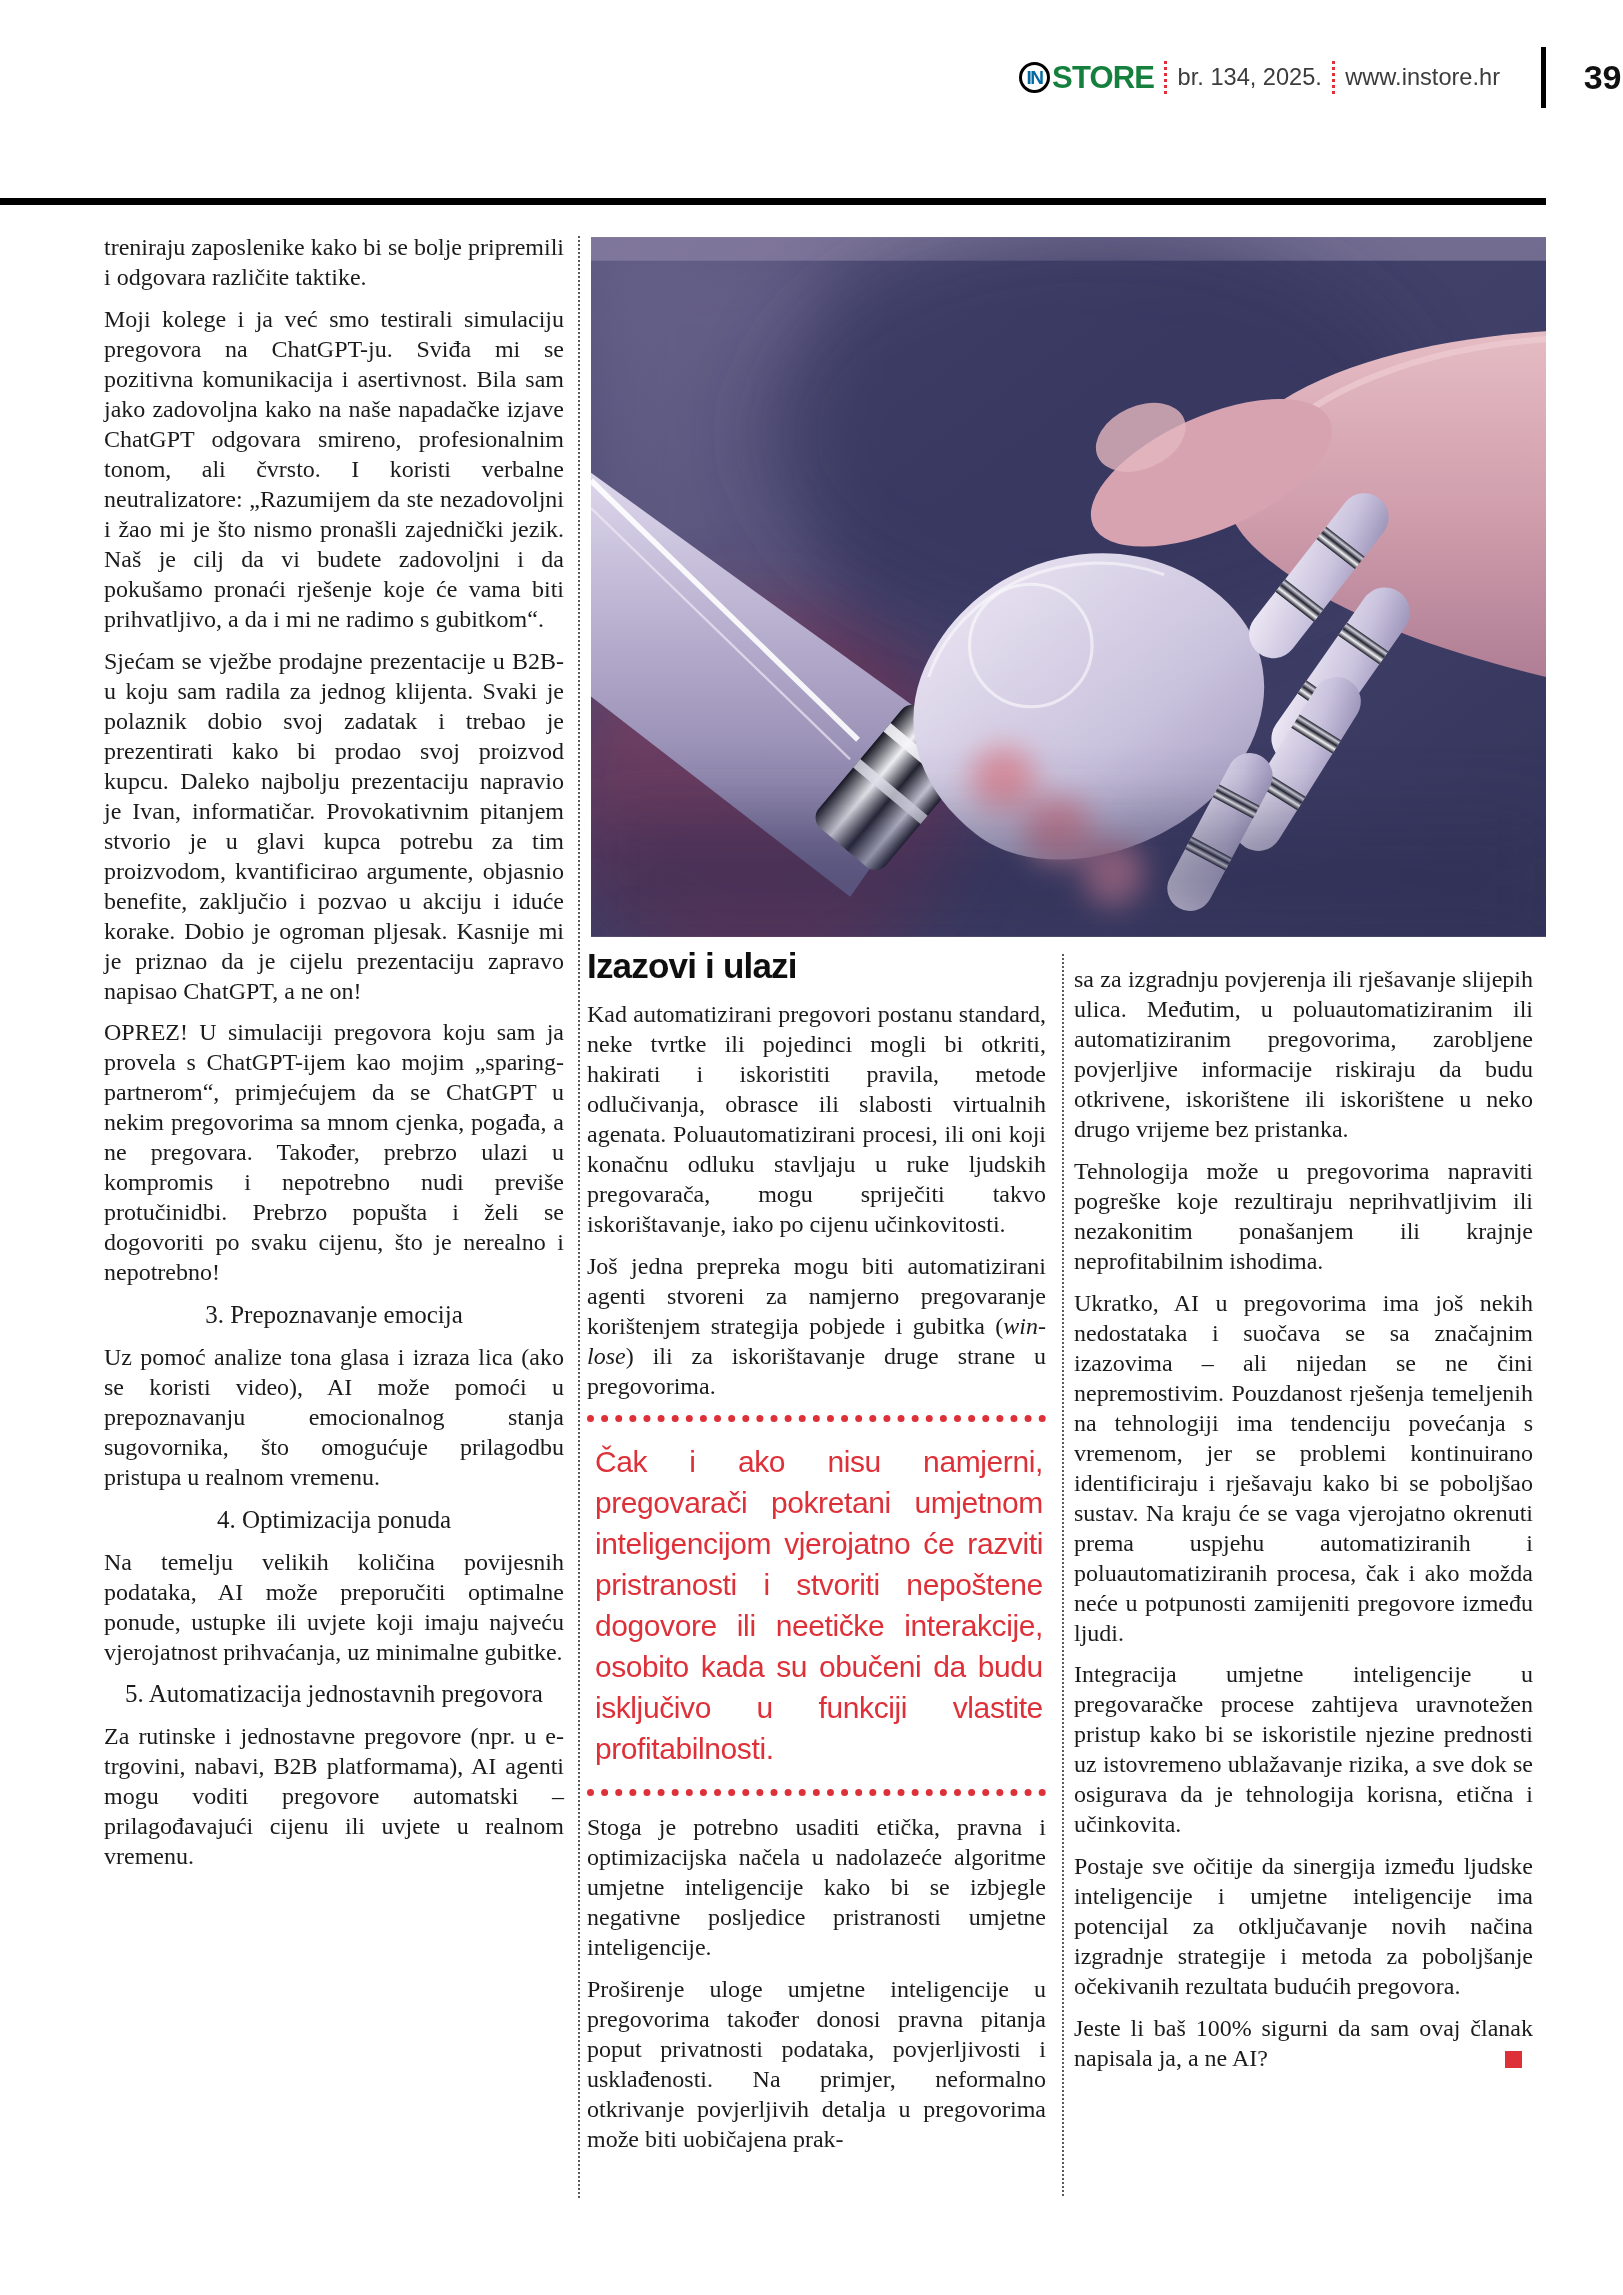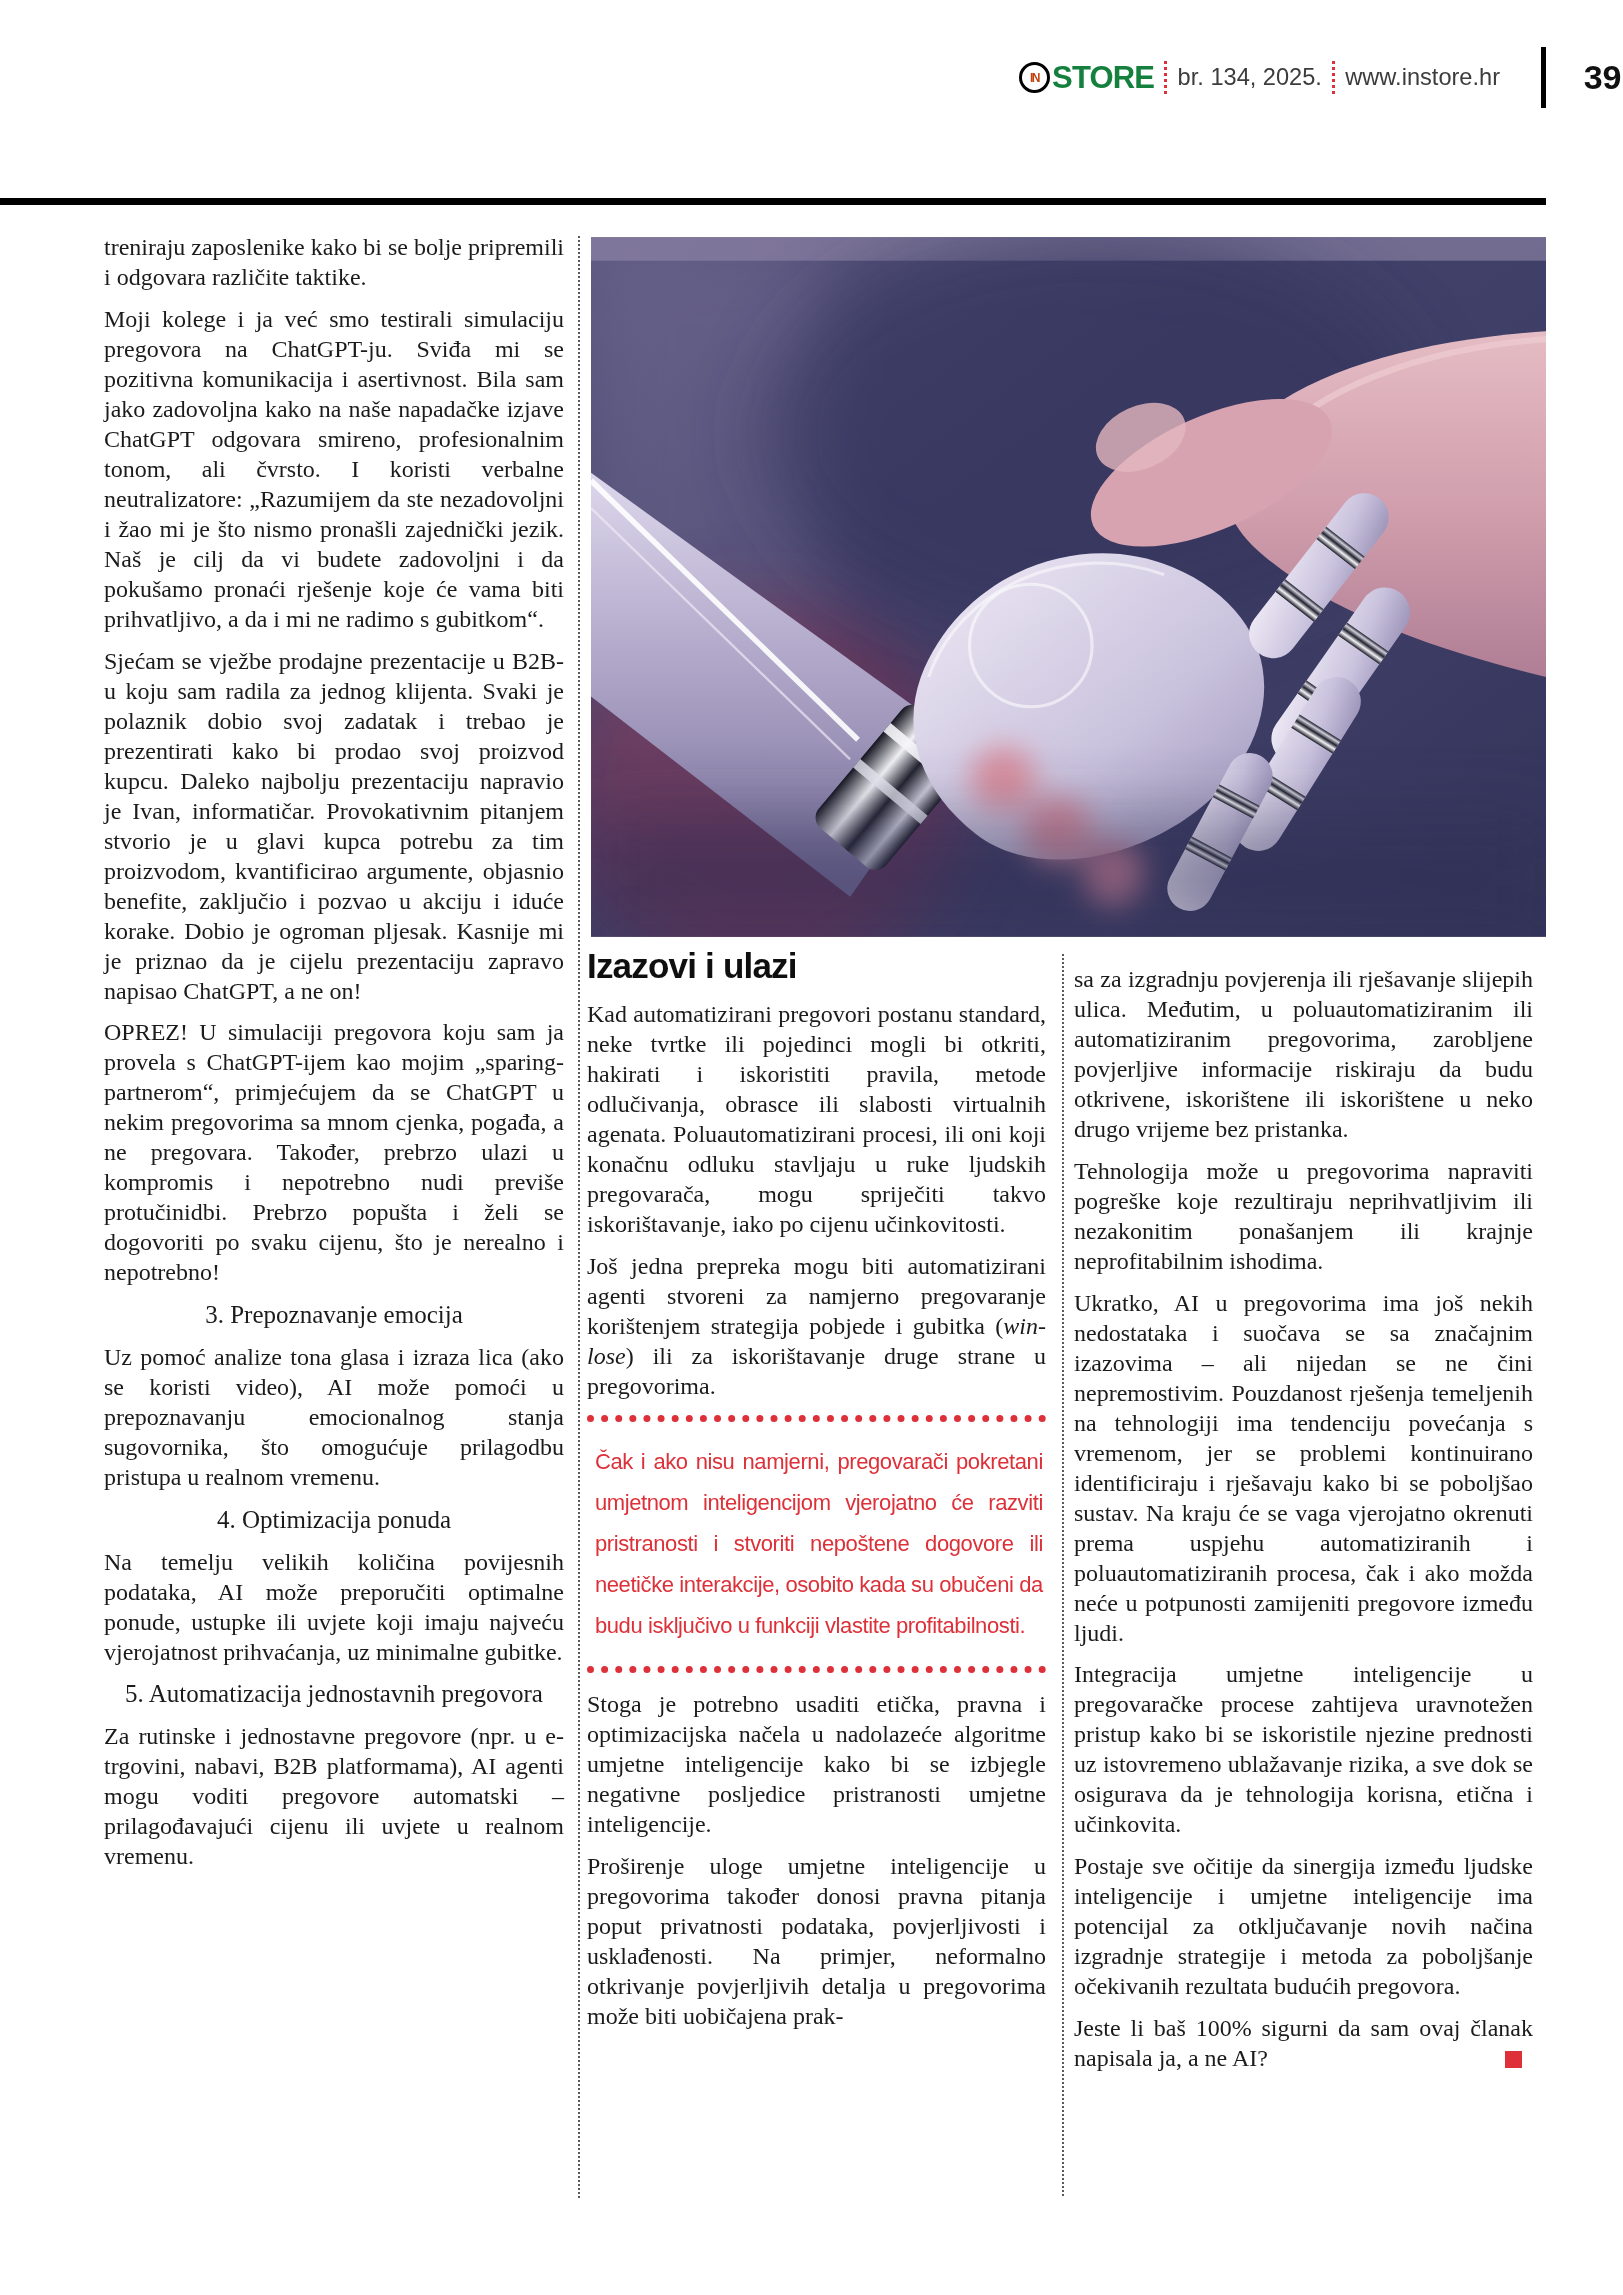--- a/index.html
+++ b/index.html
@@ -2,22 +2,22 @@
 <html style="font-size:12.6px"><head>
 <meta charset="utf-8">
 <style>
   html,body{margin:0;padding:0;background:#e8e8e8;}
   .page{position:relative;width:1623px;height:2295px;background:#ffffff;overflow:hidden;
         font-family:"Liberation Serif",serif;color:#1b1b1b;}
   
   .hdr{position:absolute;top:46px;left:1019px;height:63px;display:flex;align-items:center;
        font-family:"Liberation Sans",sans-serif;}
   .logo-circle{width:31px;height:31px;border:3.9px solid #000;border-radius:50%;
-       display:flex;align-items:center;justify-content:center;font-weight:900;font-size:12px;
-       letter-spacing:-1.6px;color:#c2410c;box-sizing:border-box;}
+       display:flex;align-items:center;justify-content:center;font-weight:900;font-size:19px;
+       letter-spacing:-1.6px;color:#0369a1;box-sizing:border-box;}
   .logo-store{font-size:31px;font-weight:900;letter-spacing:-0.8px;color:#15803d;margin-left:2px;}
   .hdr-dots{height:33px;border-left:3.1px dotted #dd3038;margin:0 10.2px;}
   .hdr-meta{font-size:23.6px;color:#3c3c3c;white-space:nowrap;}
   .hdr-bar{width:4.7px;height:61px;background:#000;margin:0 38px 0 41px;}
   .hdr-num{font-size:34px;font-weight:800;color:#111;}
   
   .top-rule{position:absolute;left:0;top:198px;width:1546px;height:7px;background:#000;}
   .vsep{position:absolute;border-left:2.4px dotted #5a5a5a;}
   .vsep.s1{left:578px;top:236px;height:1962px;}
   .vsep.s2{left:1062px;top:954px;height:1242px;}
@@ -25,21 +25,21 @@
   .col{position:absolute;width:460px;font-size:24px;line-height:30px;text-align:justify;}
   .col p{margin:0 0 11.8px 0;}
   .col-left{left:104px;top:232px;}
   .col-mid{left:587px;top:947px;width:459px;}
   .col-right{left:1074px;top:964px;width:459px;}
   .subhead{font-weight:400;font-size:25px;line-height:31px;margin:6.3px 0 11px 0;text-align:center;}
   .sec-heading{font-family:"Liberation Sans",sans-serif;font-weight:700;font-size:35px;
        line-height:38px;letter-spacing:-0.8px;color:#0f0f0f;margin:0 0 14px 0;text-align:left;}
   .pull-quote{margin:14px 0 15.7px 0;padding:19px 3.1px 20.4px 7.9px;
        border-top:7px dotted #dd3038;border-bottom:7px dotted #dd3038;
-       font-family:"Liberation Sans",sans-serif;font-size:22px;line-height:41px;
+       font-family:"Liberation Sans",sans-serif;font-size:30px;line-height:41px;
        letter-spacing:-0.4px;color:#dd3038;text-align:justify;}
   .em{font-style:italic;}
   .lastp{position:relative;}
   .endmark{position:absolute;right:11px;bottom:4.7px;width:17.3px;height:17.3px;background:#dd3038;}
   
   .photo{position:absolute;left:591px;top:237px;width:955px;height:700px;overflow:hidden;}
   .photo svg{display:block;}
 </style>
 </head>
 <body>

